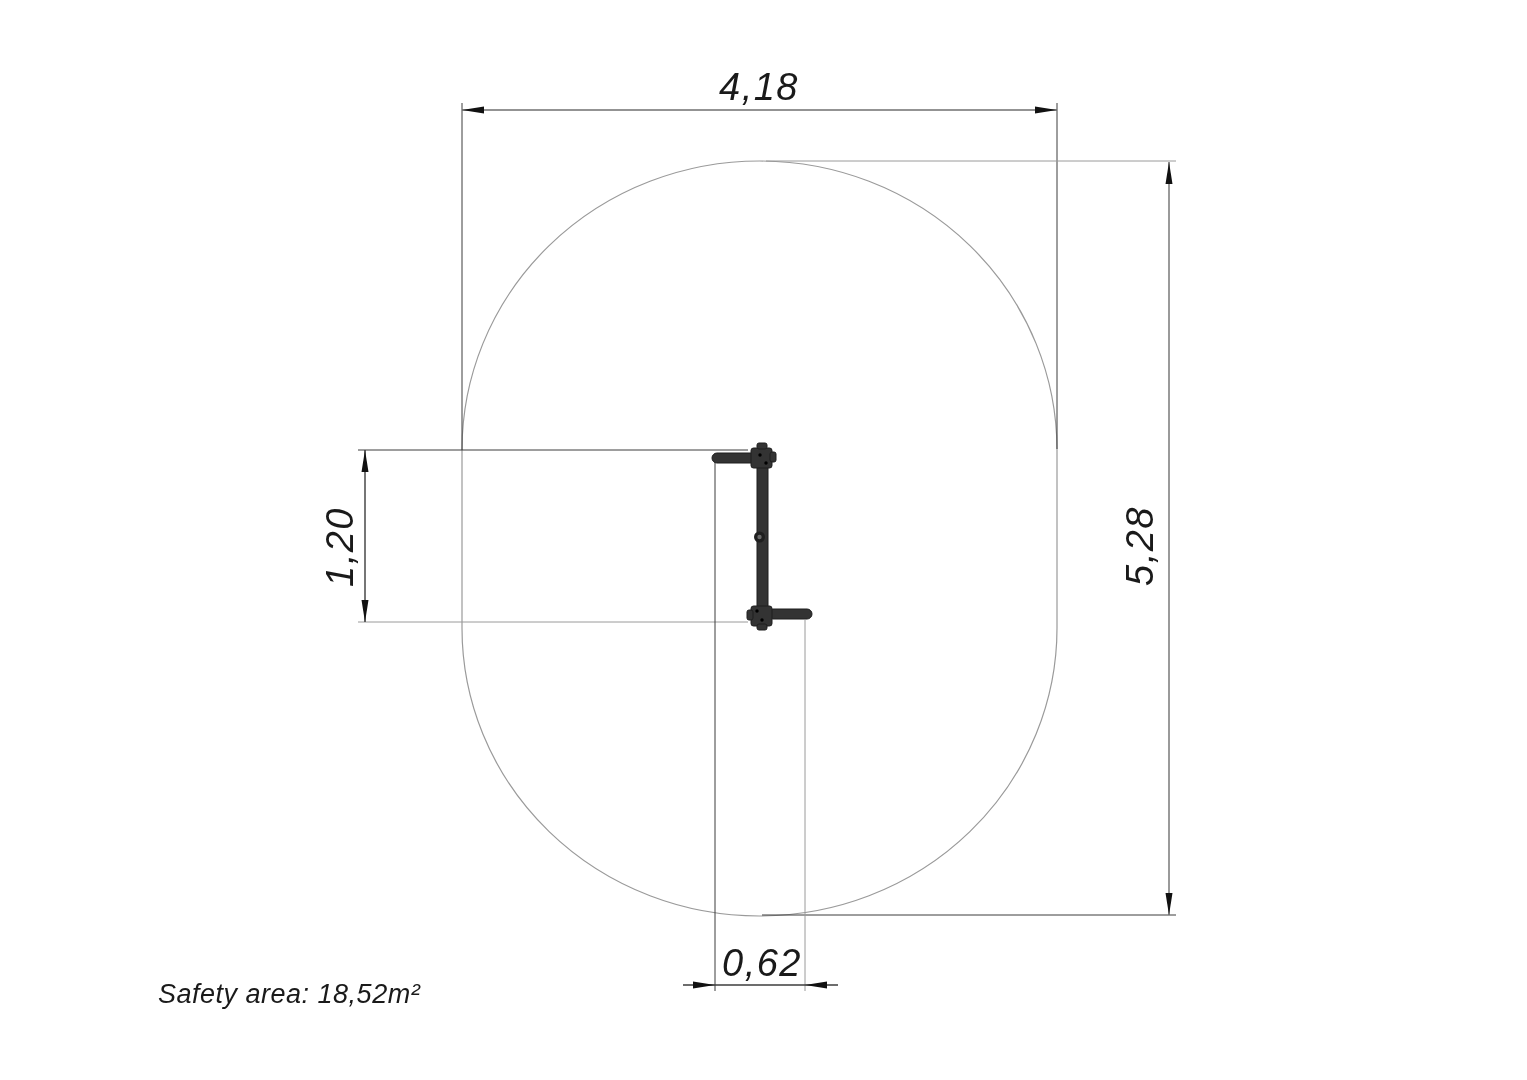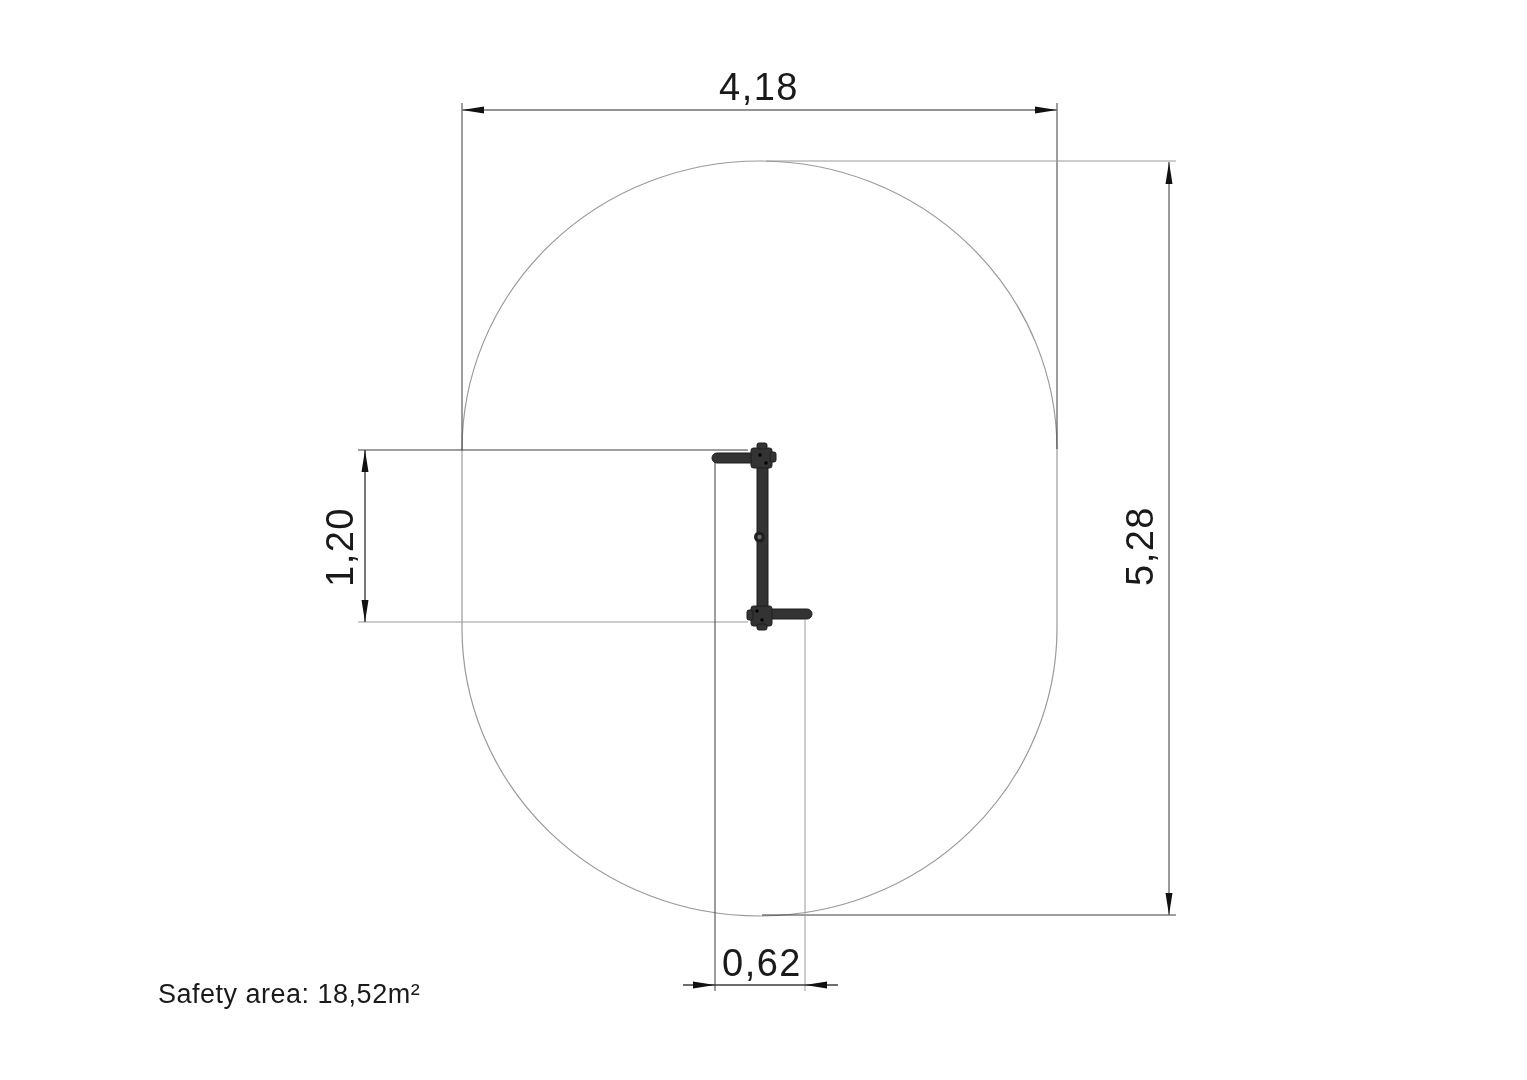--- a/index.html
+++ b/index.html
@@ -7,20 +7,21 @@
     padding: 0;
     background: #ffffff;
   }
   .canvas {
     position: relative;
     width: 1290px;
     height: 1080px;
     background: var(--c-background, #ffffff);
     font-family: "Liberation Sans", sans-serif;
     overflow: hidden;
+    font-style: italic;
   }
   svg { display: block; }
 
   .outline-path {
     fill: none;
     stroke: var(--c-outline, #9a9a9a);
     stroke-width: 1.2;
   }
   .dim-line {
     stroke: var(--c-dimension_line, #6f6f6f);

